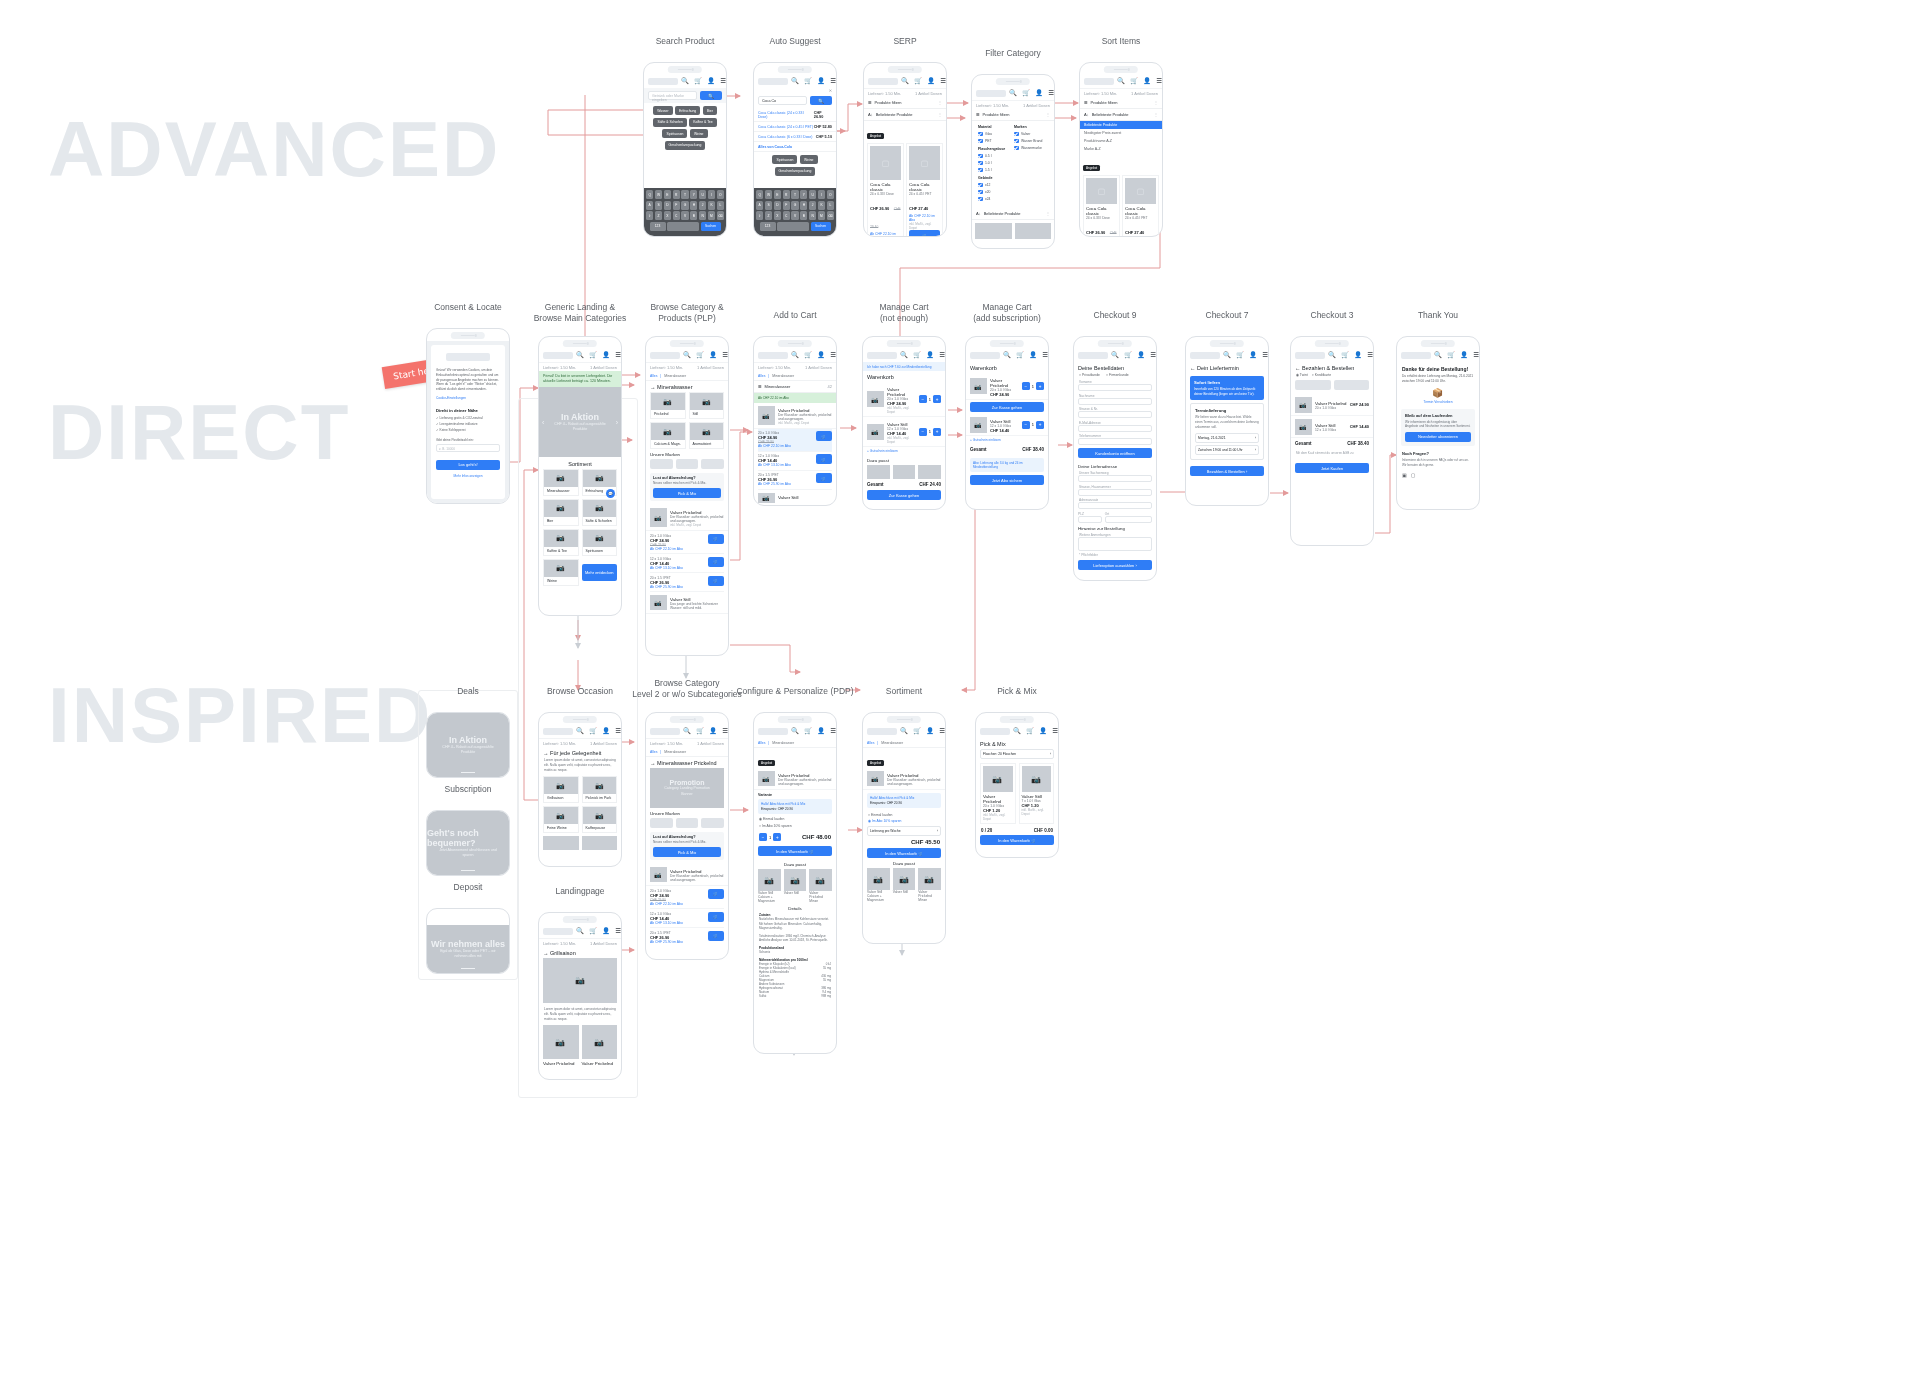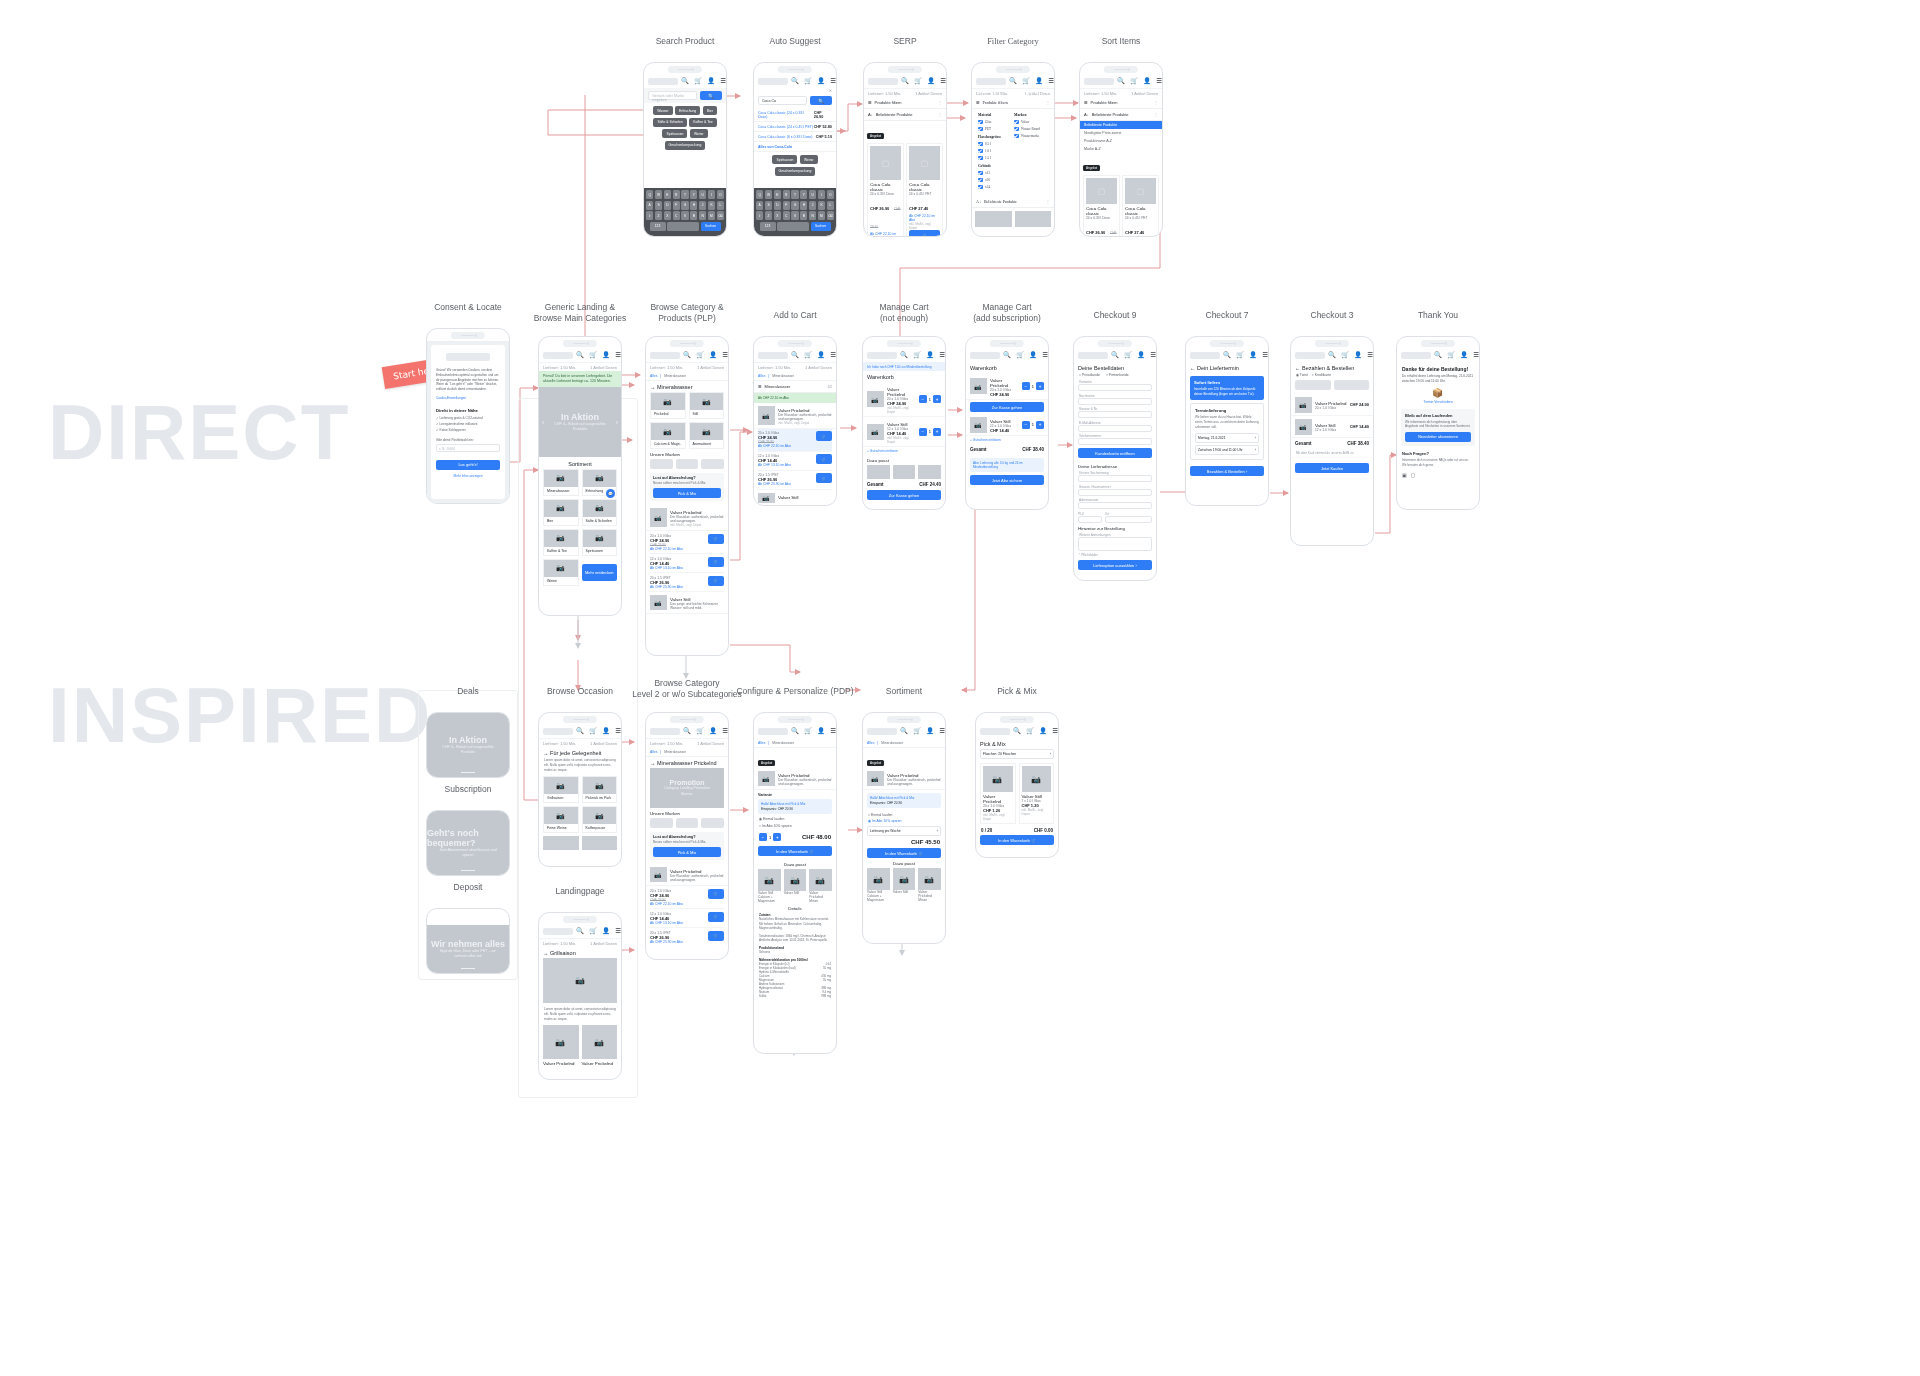--- a/index.html
+++ b/index.html
@@ -182,20 +182,21 @@
       <path d="M578,660 L578,690"></path>
     </g>
     <g fill="none" stroke="#c9ced4" stroke-width="1" marker-end="url(#ag)">
       <path d="M578,615 L578,648"></path>
       <path d="M686,645 L686,678"></path>
       <path d="M794,1040 L794,1055"></path>
       <path d="M902,940 L902,955"></path>
     </g>
   </svg>
 
+  <div class="watermark" style="left:48px;top:110px;">ADVANCED</div>
   <div class="watermark" style="left:48px;top:676px;">INSPIRED</div>
   <div class="watermark" style="left:48px;top:393px;">DIRECT</div>
 
   <div class="groupbox" style="left:518px;top:398px;width:120px;height:700px;"></div>
   <div class="groupbox" style="left:418px;top:690px;width:100px;height:290px;"></div>
 
   <div class="node" style="left:753px;top:62px;">
     <div class="caption">Auto Suggest</div>
     <div class="phone" style="width:84px;height:175px;">
       <div class="notch"></div>
@@ -398,21 +399,21 @@
             <div class="psub">Ab CHF 22.10 im Abo</div>
             <div class="pdep">inkl. MwSt., zzgl. Depot</div>
             <div class="btnblue">🛒</div>
           </div>
 
         </div>
       </div>
     </div>
   </div>
 
-  <div class="node" style="left:971px;top:62px;font-family:Liberation Serif, serif;">
+  <div class="node" style="left:971px;top:74px;">
     <div class="caption">Filter Category</div>
     <div class="phone" style="width:84px;height:175px;">
       <div class="notch"></div>
       <div class="screen">
         <div class="navbar">
           <div class="logo"></div>
           <div class="navicons">
               <span>🔍</span>
               <span>🛒</span>
               <span>👤</span>

